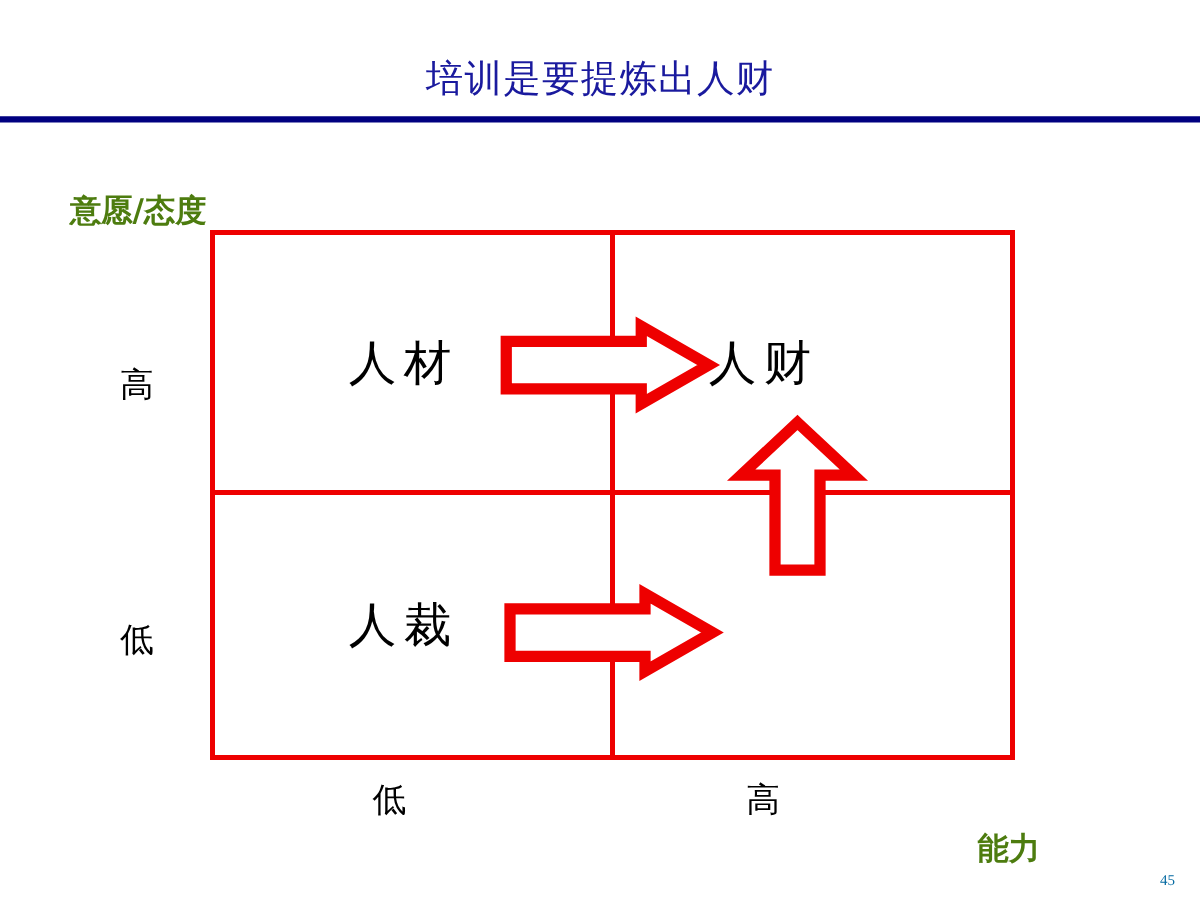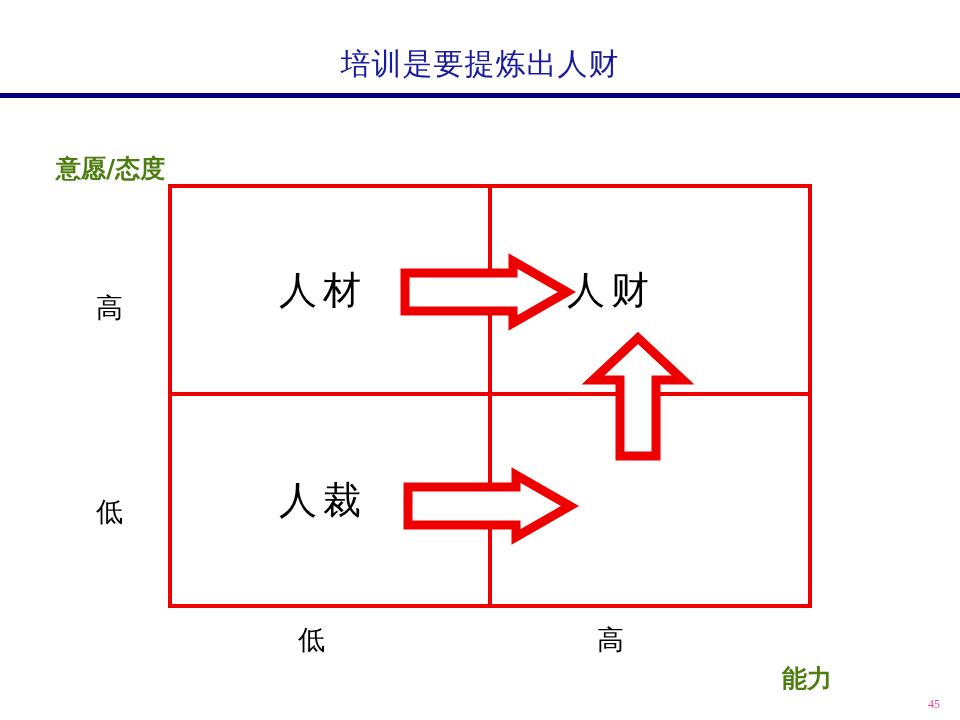--- a/index.html
+++ b/index.html
@@ -134,21 +134,21 @@
   .arrow-top    { left: 400px; top: 256px; }
   .arrow-bottom { left: 403px; top: 470px; }
   .arrow-up     { left: 588px; top: 333px; }
 
   
   .page-number {
     position: absolute;
     right: 20px;
     bottom: 8px;
     font-size: 12px;
-    color: #ec4899;
+    color: #0369a1;
     font-family: "Liberation Serif", serif;
   }
 </style>
 </head>
 <body>
 
 <div class="slide-title">培训是要提炼出人财</div>
 <div class="title-rule"></div>
 
 <div class="axis-label axis-y-title">意愿/态度</div>

